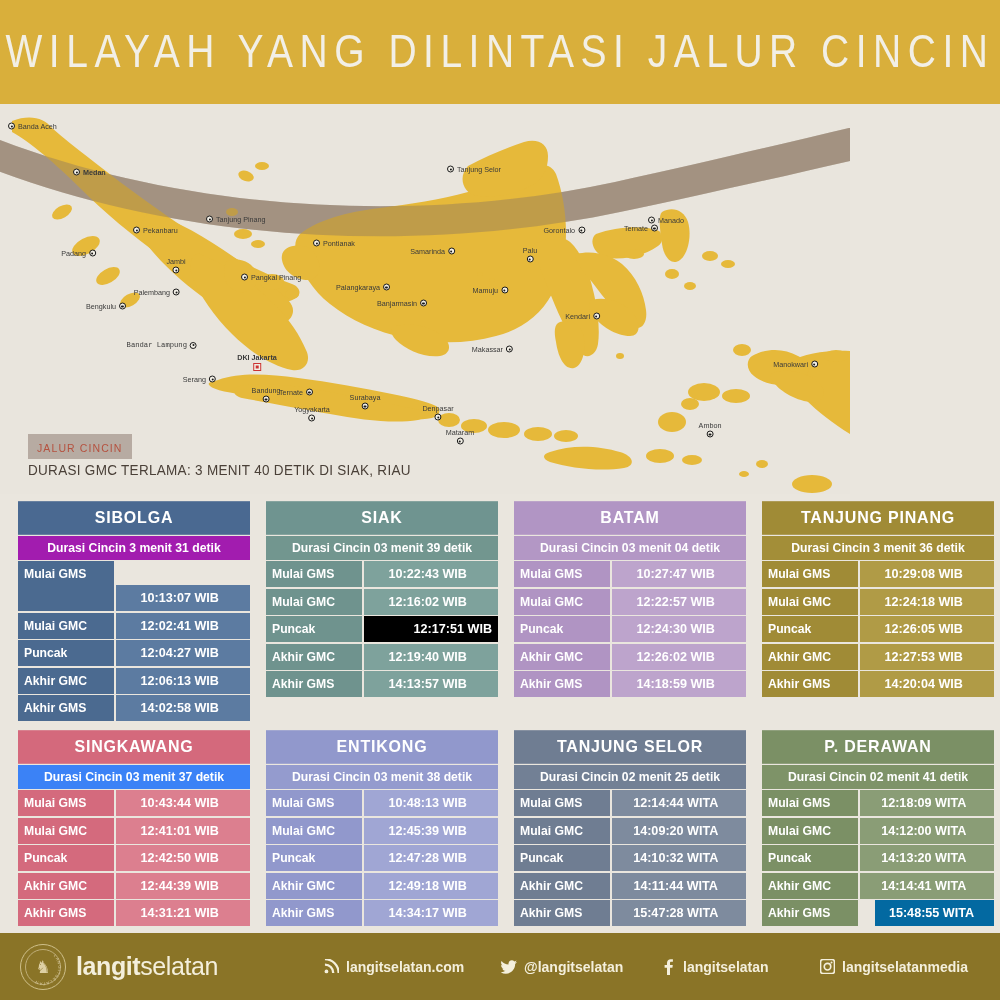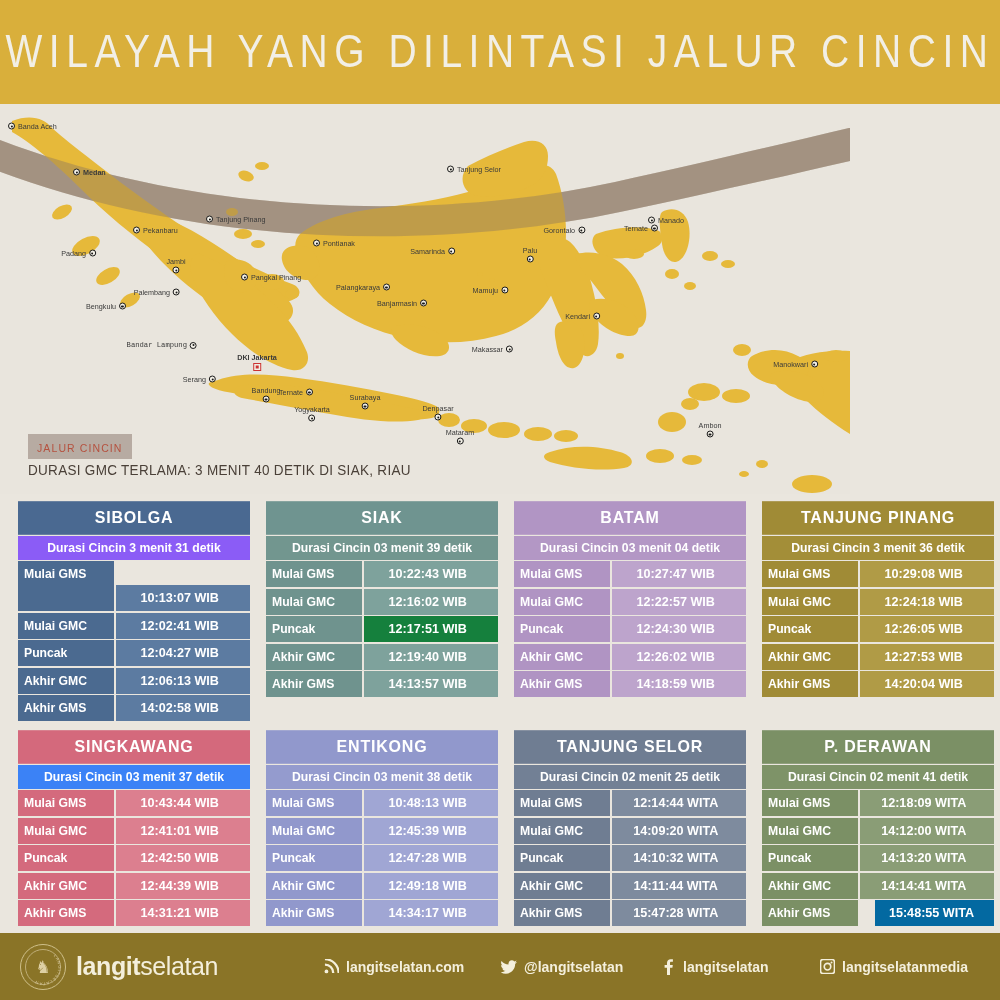--- a/index.html
+++ b/index.html
@@ -404,21 +404,21 @@
   </div>
 
   <div class="legend-box">
     <span>JALUR CINCIN</span>
   </div>
   <div class="legend-sub">DURASI GMC TERLAMA: 3 MENIT 40 DETIK DI SIAK, RIAU</div>
 
   <div class="cards" id="cards">
       <div class="card">
         <div class="title" style="background: rgb(74, 105, 145);">SIBOLGA</div>
-        <div class="dur" style="background: #8b5cf6;">Durasi Cincin 3 menit 31 detik</div>
+        <div class="dur" style="background: #a21caf;">Durasi Cincin 3 menit 31 detik</div>
         <div class="row">
           <div class="lbl" style="background: rgb(75, 106, 144);">Mulai GMS</div>
           <div class="val" style="background: rgb(92, 123, 161); margin-top: 24px;">10:13:07 WIB</div>
         </div>
         <div class="row">
           <div class="lbl" style="background: rgb(75, 106, 144);">Mulai GMC</div>
           <div class="val" style="background: rgb(92, 123, 161);">12:02:41 WIB</div>
         </div>
         <div class="row">
           <div class="lbl" style="background: rgb(75, 106, 144);">Puncak</div>
@@ -439,21 +439,21 @@
         <div class="row">
           <div class="lbl" style="background: rgb(111, 147, 142);">Mulai GMS</div>
           <div class="val" style="background: rgb(126, 162, 156);">10:22:43 WIB</div>
         </div>
         <div class="row">
           <div class="lbl" style="background: rgb(111, 147, 142);">Mulai GMC</div>
           <div class="val" style="background: rgb(126, 162, 156);">12:16:02 WIB</div>
         </div>
         <div class="row">
           <div class="lbl" style="background: rgb(111, 147, 142);">Puncak</div>
-          <div class="val" style="background: #15803d;">12:17:51 WIB</div>
+          <div class="val" style="background: #000000; text-align: right;">12:17:51 WIB</div>
         </div>
         <div class="row">
           <div class="lbl" style="background: rgb(111, 147, 142);">Akhir GMC</div>
           <div class="val" style="background: rgb(126, 162, 156);">12:19:40 WIB</div>
         </div>
         <div class="row">
           <div class="lbl" style="background: rgb(111, 147, 142);">Akhir GMS</div>
           <div class="val" style="background: rgb(126, 162, 156);">14:13:57 WIB</div>
         </div>
       </div>

